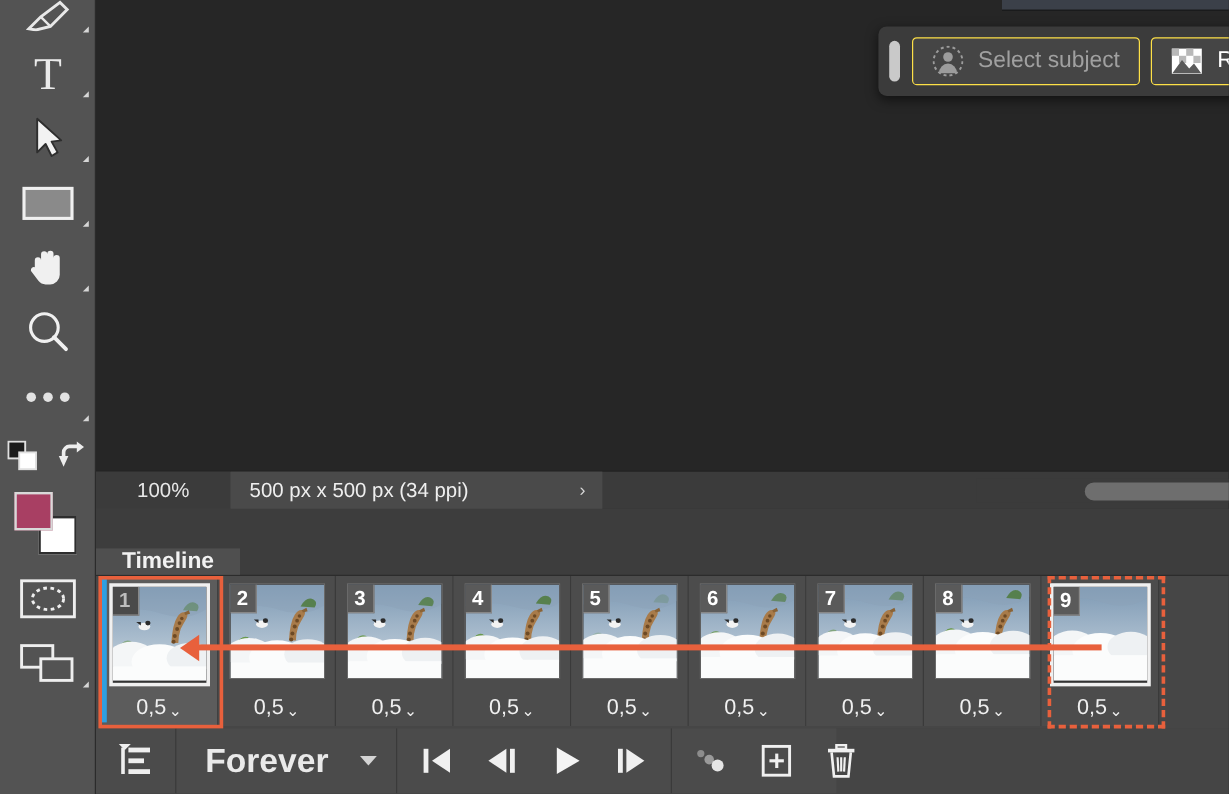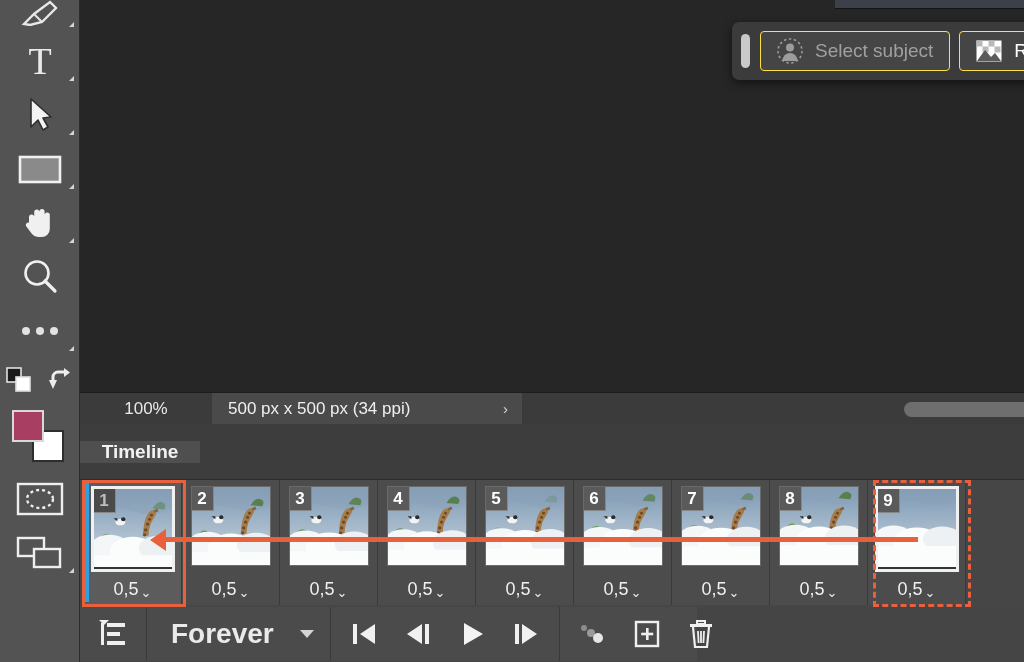--- a/index.html
+++ b/index.html
@@ -94,21 +94,21 @@
 
   
   #status-bar {
     position: absolute; left: 80px; top: 392px;
     width: 944px; height: 32px;
     background: #3b3b3b;
     display: flex; align-items: center;
     border-top: 1px solid #1d1d1d;
   }
   #zoom-field {
-    width: 132px; height: 32px;
+    width: 112px; height: 32px;
     display: flex; align-items: center; justify-content: center;
     font-size: 17px; color: #e8e8e8;
     background: #3b3b3b;
   }
   #doc-size-field {
     height: 32px; padding: 0 14px 0 16px;
     display: flex; align-items: center;
     background: #4a4a4a;
     font-size: 17px; color: #efefef;
     min-width: 310px;
@@ -128,21 +128,21 @@
 
   
   #timeline-panel {
     position: absolute; left: 80px; top: 424px;
     width: 944px; height: 238px;
     background: #454545;
   }
   #tab-strip {
     height: 56px; width: 100%;
     background: #3d3d3d;
-    display: flex; align-items: center;
+    display: flex; align-items: flex-end;
     border-bottom: 1px solid #2c2c2c;
   }
   #tab-timeline {
     width: 120px;
     display: flex; align-items: center; justify-content: center;
     background: #4f4f4f;
     font-size: 19px; font-weight: bold; color: #f2f2f2;
   }
 
   

